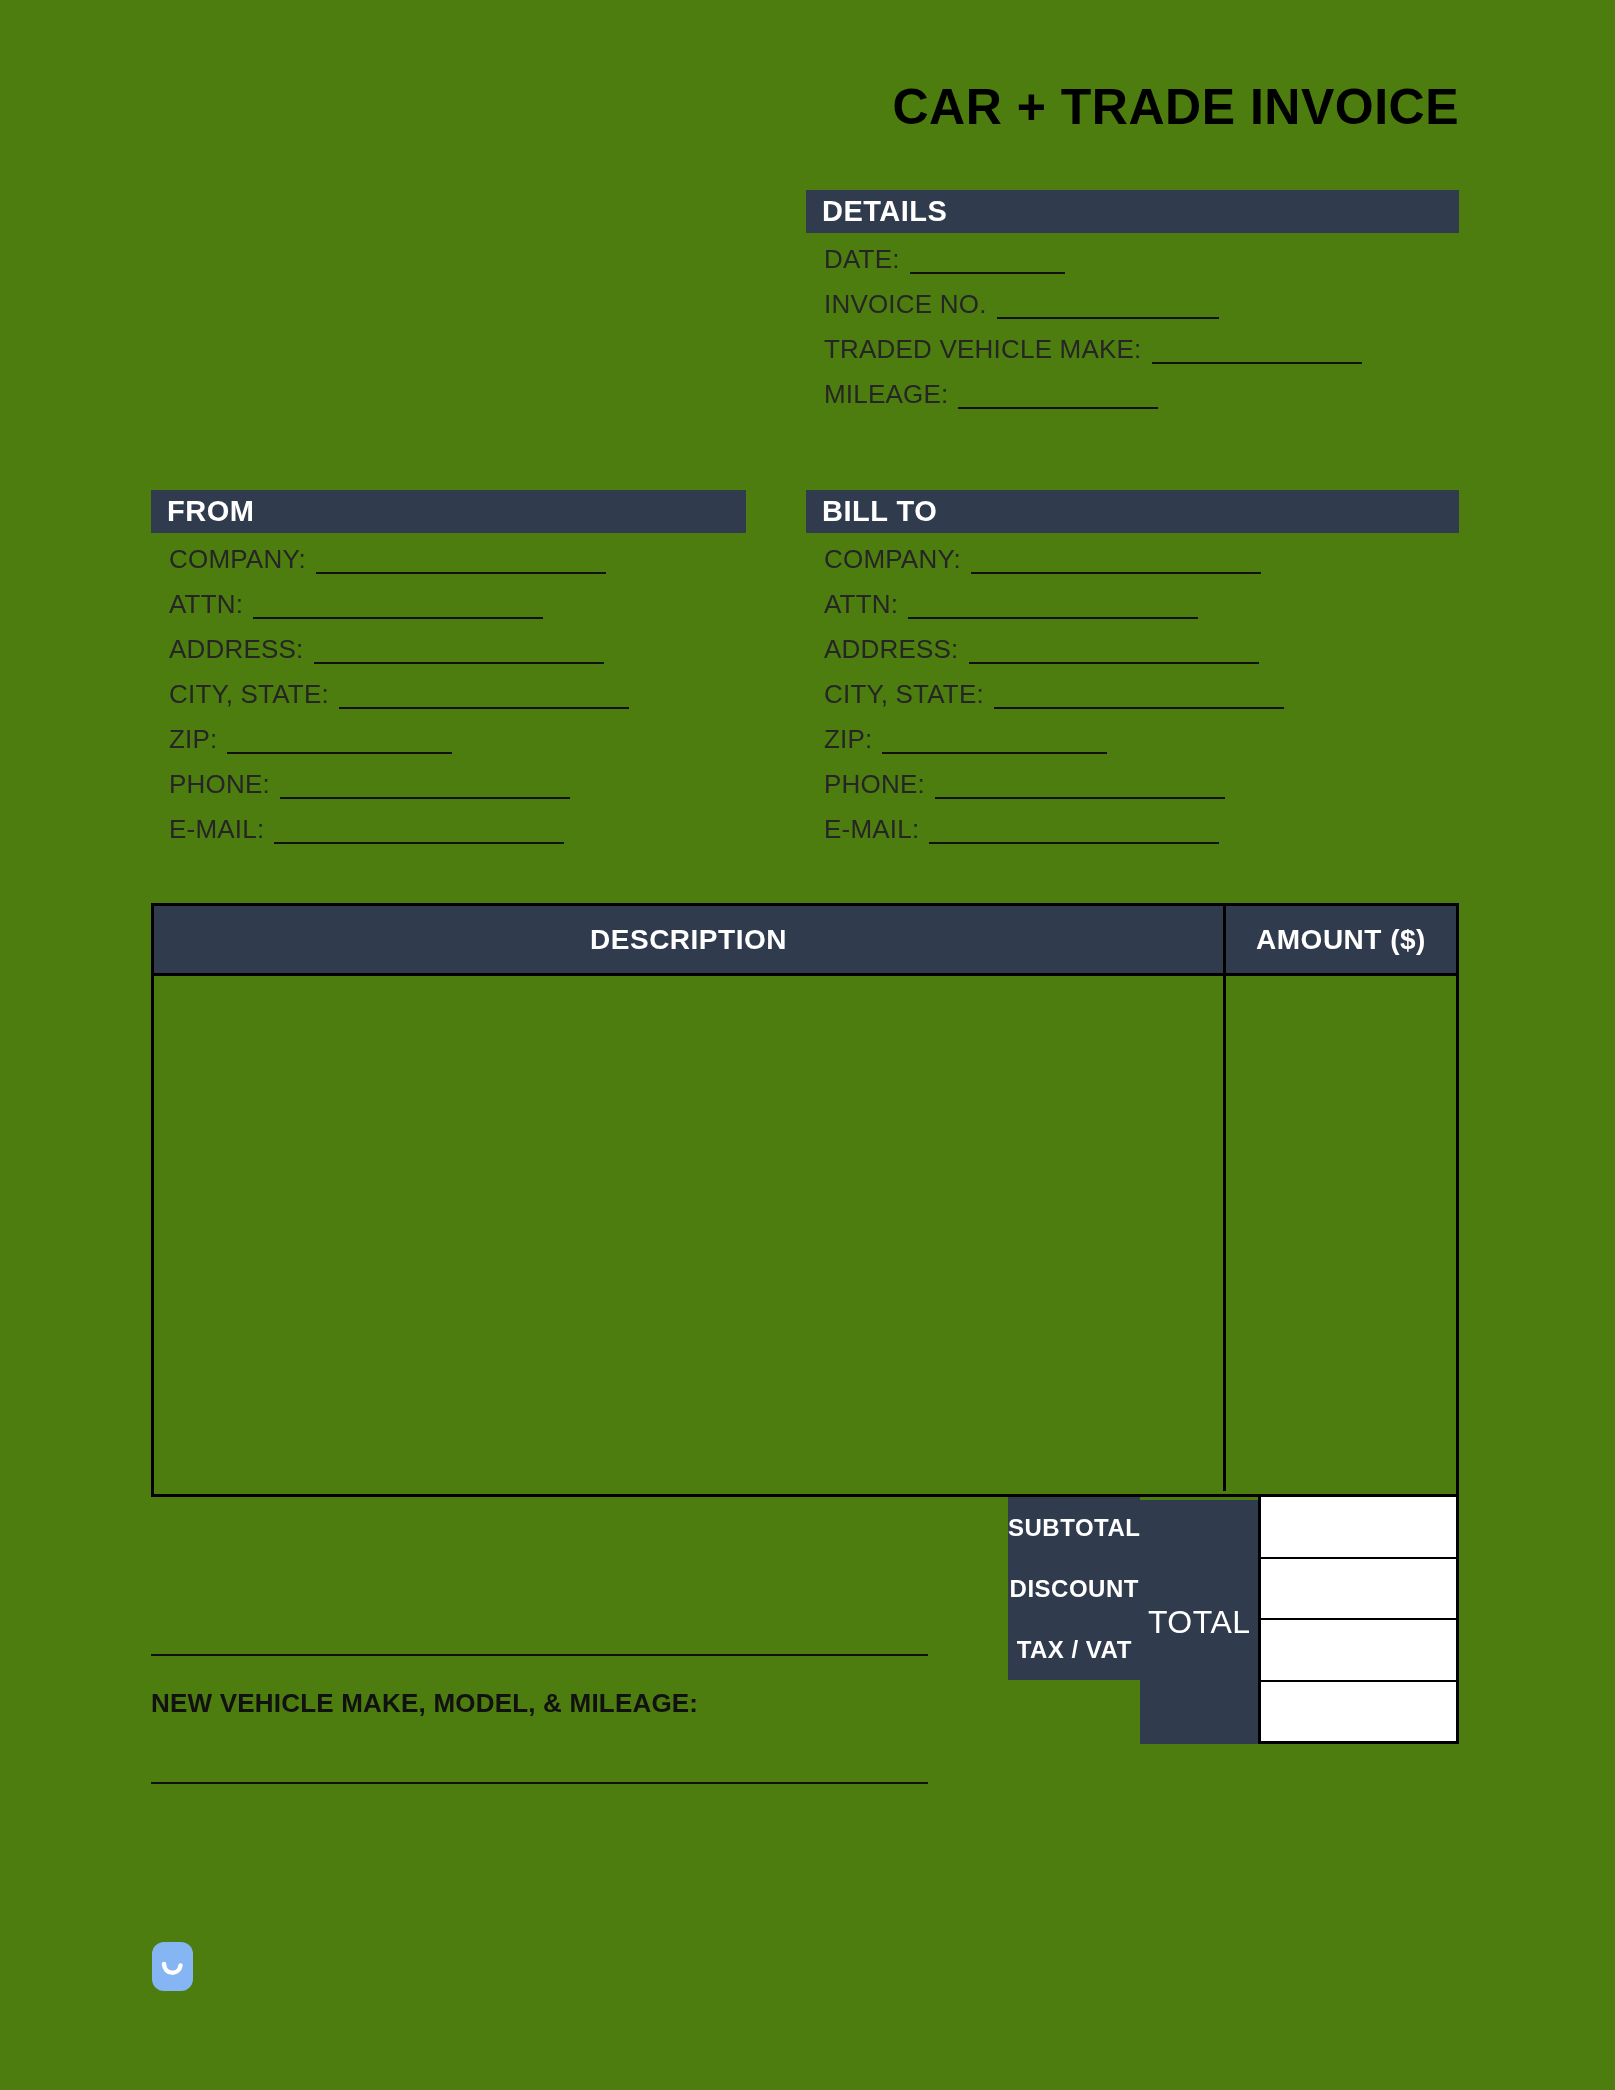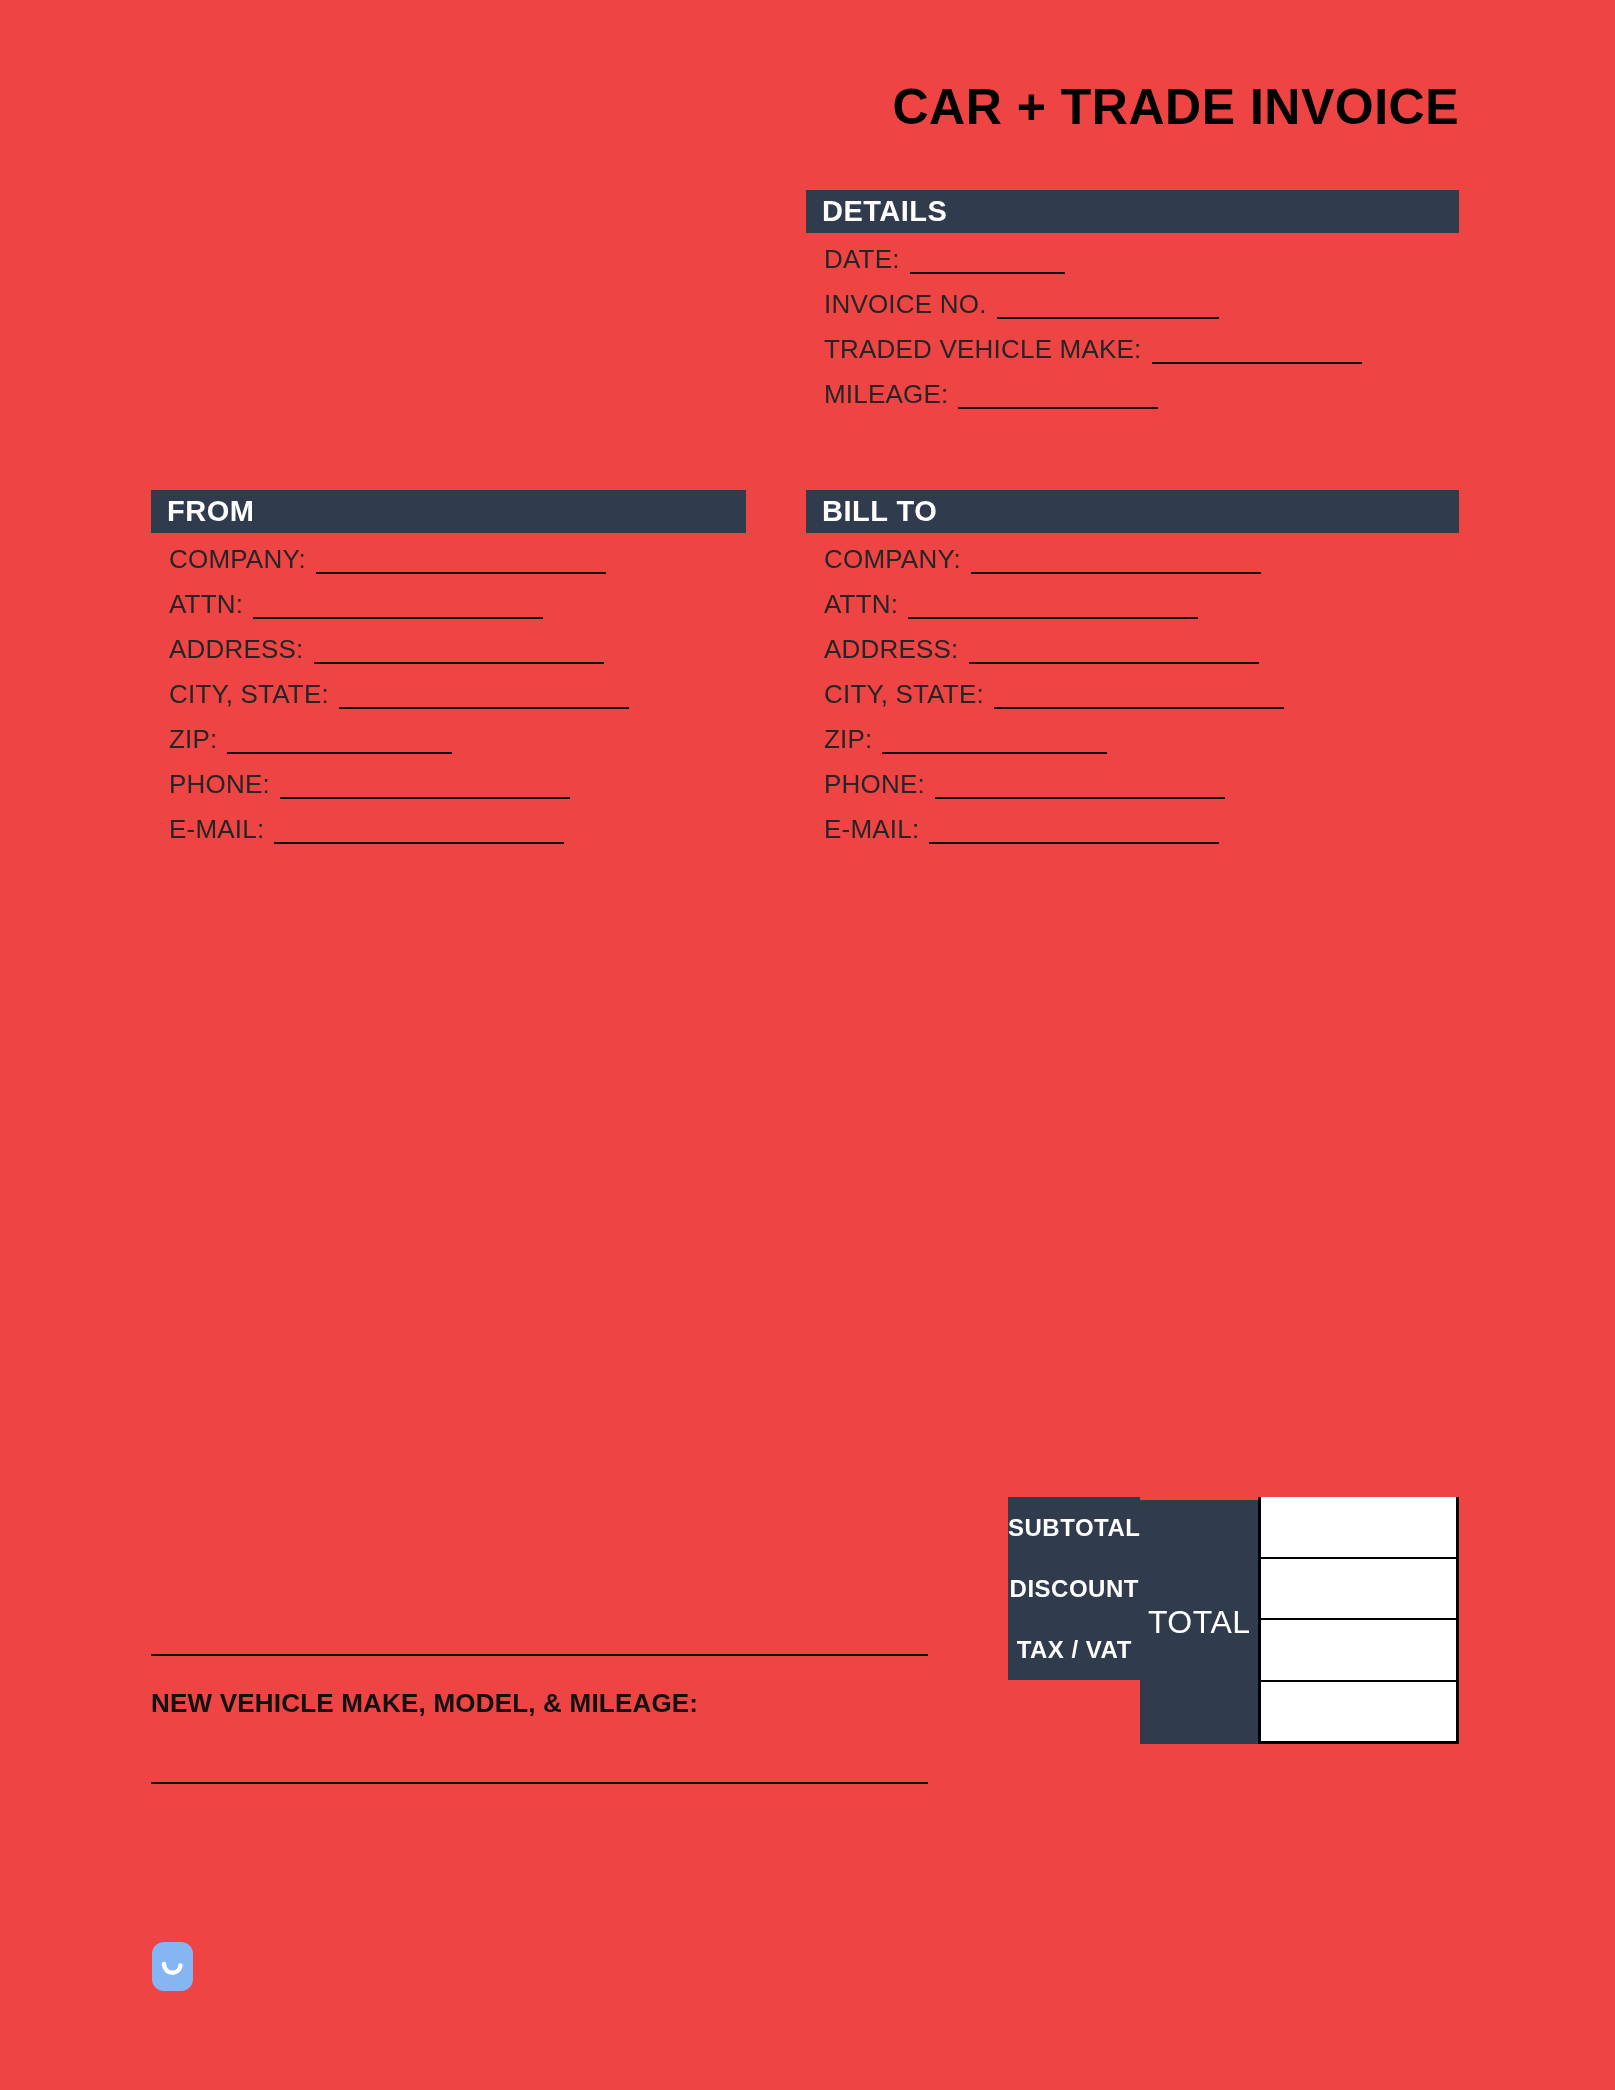--- a/index.html
+++ b/index.html
@@ -2,21 +2,21 @@
 <html><head>
 <meta charset="utf-8">
 <style>
   * { margin: 0; padding: 0; box-sizing: border-box; }
   html, body { background: #ffffff; }
   body { font-family: "Liberation Sans", "DejaVu Sans", sans-serif; color: #1d1d1d; }
   .page {
     position: relative;
     width: 1615px;
     height: 2090px;
-    background: #ef4444;
+    background: #4d7c0f;
     overflow: hidden;
   }
 
   
   .doc-title {
     position: absolute;
     top: 78px;
     right: 156px;
     font-size: 50px;
     font-weight: bold;
@@ -252,20 +252,30 @@
       </div>
       <div class="frow">
         <span class="flabel">PHONE:</span><span class="fline" style="width:290px"></span>
       </div>
       <div class="frow">
         <span class="flabel">E-MAIL:</span><span class="fline" style="width:290px"></span>
       </div>
     </div>
   </div>
 
+  <div class="items-table">
+    <div class="items-head">
+      <div class="th th-desc">DESCRIPTION</div>
+      <div class="th th-amt">AMOUNT ($)</div>
+    </div>
+    <div class="items-body">
+      <div class="cell-desc"></div>
+      <div class="cell-amt"></div>
+    </div>
+  </div>
 
   <div class="totals">
     <div class="tlabels">
       <div class="tlabel-group">
         <div class="tlabel">SUBTOTAL</div>
         <div class="tlabel">DISCOUNT</div>
         <div class="tlabel">TAX / VAT</div>
       </div>
       <div class="tlabel-total">TOTAL</div>
     </div>

